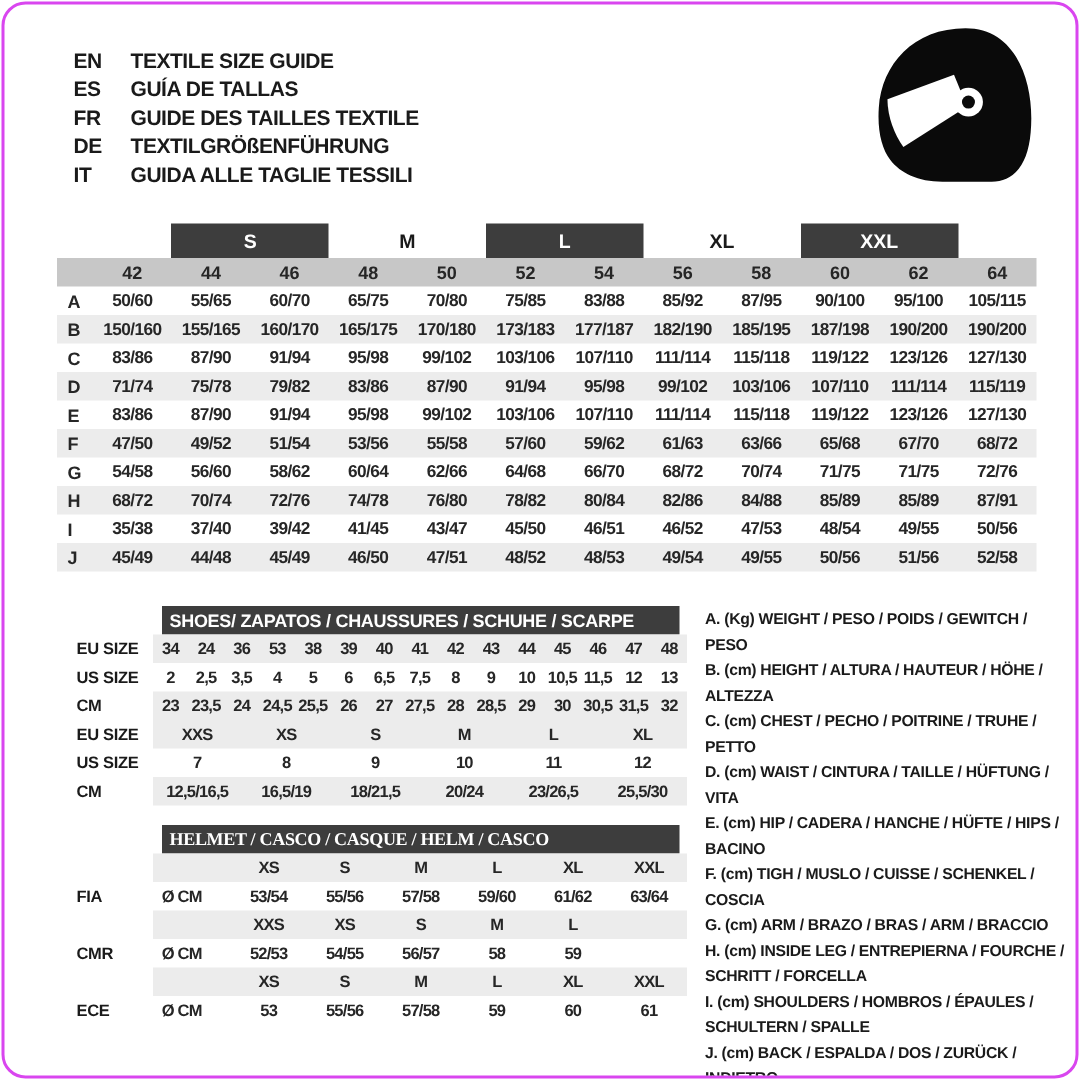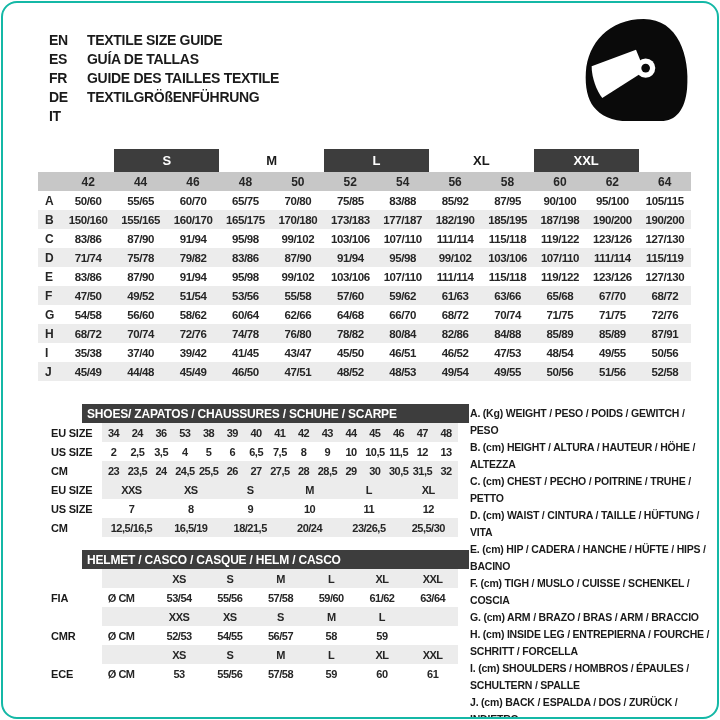--- a/index.html
+++ b/index.html
@@ -1,18 +1,18 @@
 <!DOCTYPE html>
 <html><head>
 <meta charset="utf-8">
 <style>
   html,body{margin:0;padding:0;background:#fff;}
   body{width:720px;height:720px;position:relative;font-family:"Liberation Sans",sans-serif;
        -webkit-font-smoothing:antialiased;}
-  .page{position:absolute;inset:1px;border:2px solid #14b8a6;border-radius:16px;background:#fff;overflow:hidden;}
+  .page{position:absolute;inset:1px;border:2px solid #d946ef;border-radius:16px;background:#fff;overflow:hidden;}
 
   
   .lang-header{position:absolute;left:46px;top:28px;}
   .lang-row{display:flex;line-height:19px;font-weight:bold;font-size:14px;color:#1a1a1a;letter-spacing:-0.3px;}
   .lang-code{width:38px;}
 
   
   .helmet-icon{position:absolute;top:13px;right:21px;width:120px;height:108px;}
   .helmet-icon svg{width:100%;height:100%;}
 
@@ -25,24 +25,24 @@
   .band-plain{color:#1a1a1a;}
   .num-row{height:19px;background:#c7c7c7;}
   .num-cell{display:flex;align-items:center;justify-content:center;font-weight:bold;font-size:12px;}
   .m-row{height:19px;}
   .m-row.shade{background:#ececec;}
   .m-letter{display:flex;align-items:center;padding-left:7px;font-weight:bold;font-size:12px;}
   .m-cell{display:flex;align-items:center;justify-content:center;font-weight:bold;font-size:11.5px;letter-spacing:-0.4px;}
 
   
   .lower-left{position:absolute;left:35px;top:401px;width:420px;color:#262626;}
-  .section-bar{margin-left:44px;width:387px;height:19px;background:#3d3d3d;color:#fff;font-weight:bold;
+  .section-bar{margin-left:70px;width:345px;height:19px;background:#3d3d3d;color:#fff;font-weight:bold;
                font-size:12px;display:flex;align-items:center;padding-left:5px;box-sizing:border-box;letter-spacing:-0.2px;}
   .bar-gloves{margin-top:9px;}
-  .bar-helmet{margin-top:13px;}
+  .bar-helmet{margin-top:13px;font-family:Liberation Serif, serif;}
   .s-row{display:flex;height:19px;}
   .s-label{width:70px;display:flex;align-items:center;padding-left:13px;font-weight:bold;font-size:11px;
            box-sizing:border-box;color:#1a1a1a;letter-spacing:-0.2px;}
   .s-vals{width:400px;display:grid;}
   .cols15{grid-template-columns:repeat(15,1fr);}
   .cols6{grid-template-columns:repeat(6,1fr);}
   .helmet-grid{grid-template-columns:52px repeat(6,1fr);}
   .shade-bar{background:#ececec;}
   .s-cell{display:flex;align-items:center;justify-content:center;font-weight:bold;font-size:11px;letter-spacing:-0.5px;}
   .s-cell.unit{justify-content:flex-start;padding-left:6px;}
@@ -68,20 +68,21 @@
       <div class="lang-row">
         <span class="lang-code">FR</span>
         <span class="lang-text">GUIDE DES TAILLES TEXTILE</span>
       </div>
       <div class="lang-row">
         <span class="lang-code">DE</span>
         <span class="lang-text">TEXTILGRÖßENFÜHRUNG</span>
       </div>
       <div class="lang-row">
         <span class="lang-code">IT</span>
+        <span class="lang-text">GUIDA ALLE TAGLIE TESSILI</span>
       </div>
     </div>
 
   <div class="helmet-icon">
     <svg viewBox="0 0 120 112">
       <path d="M68 3 C 32 3 10 28 8 58 C 7 74 10 86 16 94 C 23 103 35 109 52 109 L 86 109 C 101 109 111 98 113 75 C 116 42 104 3 68 3 Z" fill="#0a0a0a"></path>
       <path d="M14 52 L 60 35 L 69 57 L 25 85 C 19 77 14 64 14 52 Z" fill="#ffffff"></path>
       <circle cx="70" cy="54" r="10" fill="#ffffff"></circle>
       <circle cx="70" cy="54" r="4.5" fill="#0a0a0a"></circle>
     </svg>

